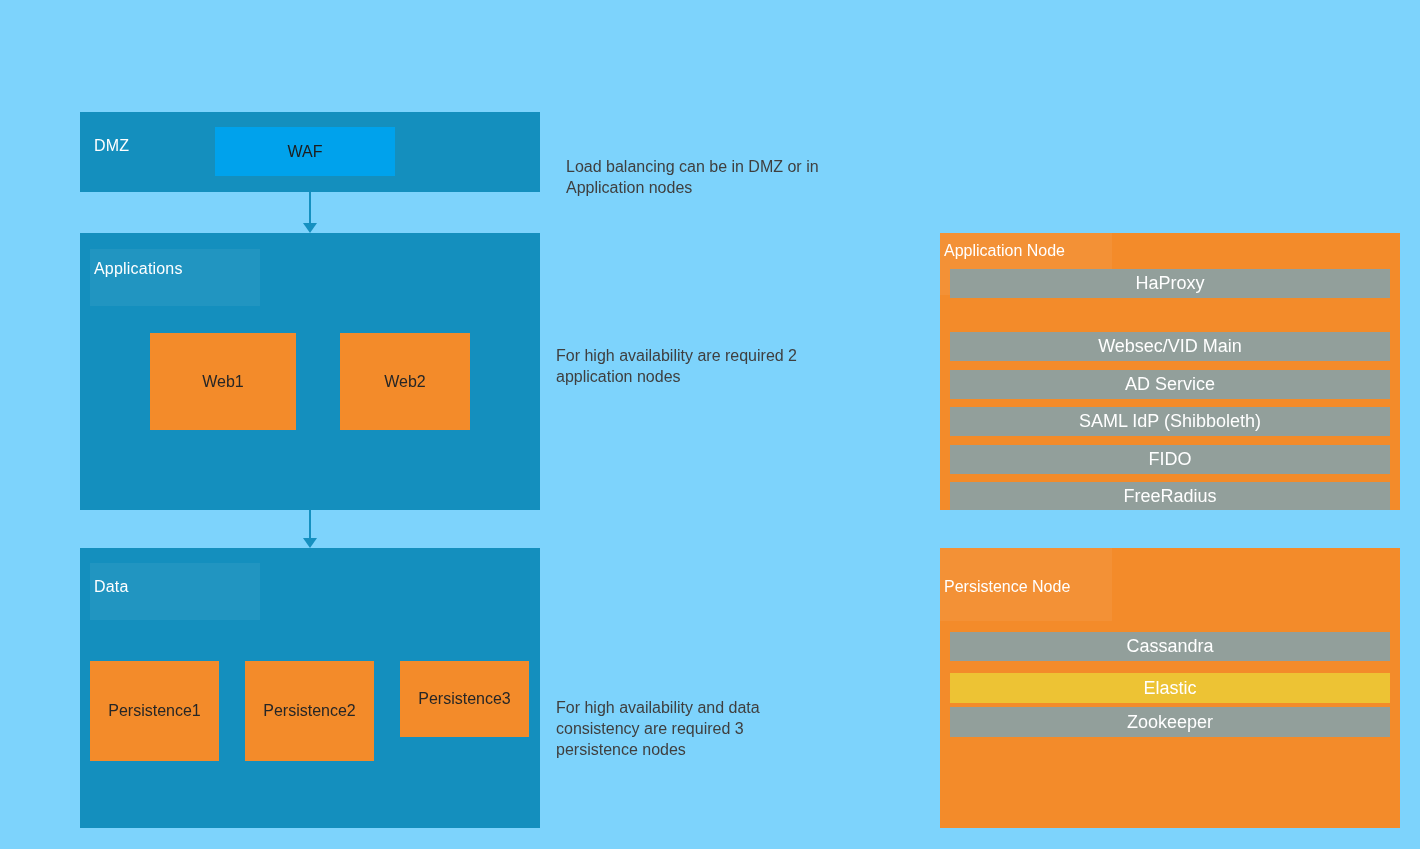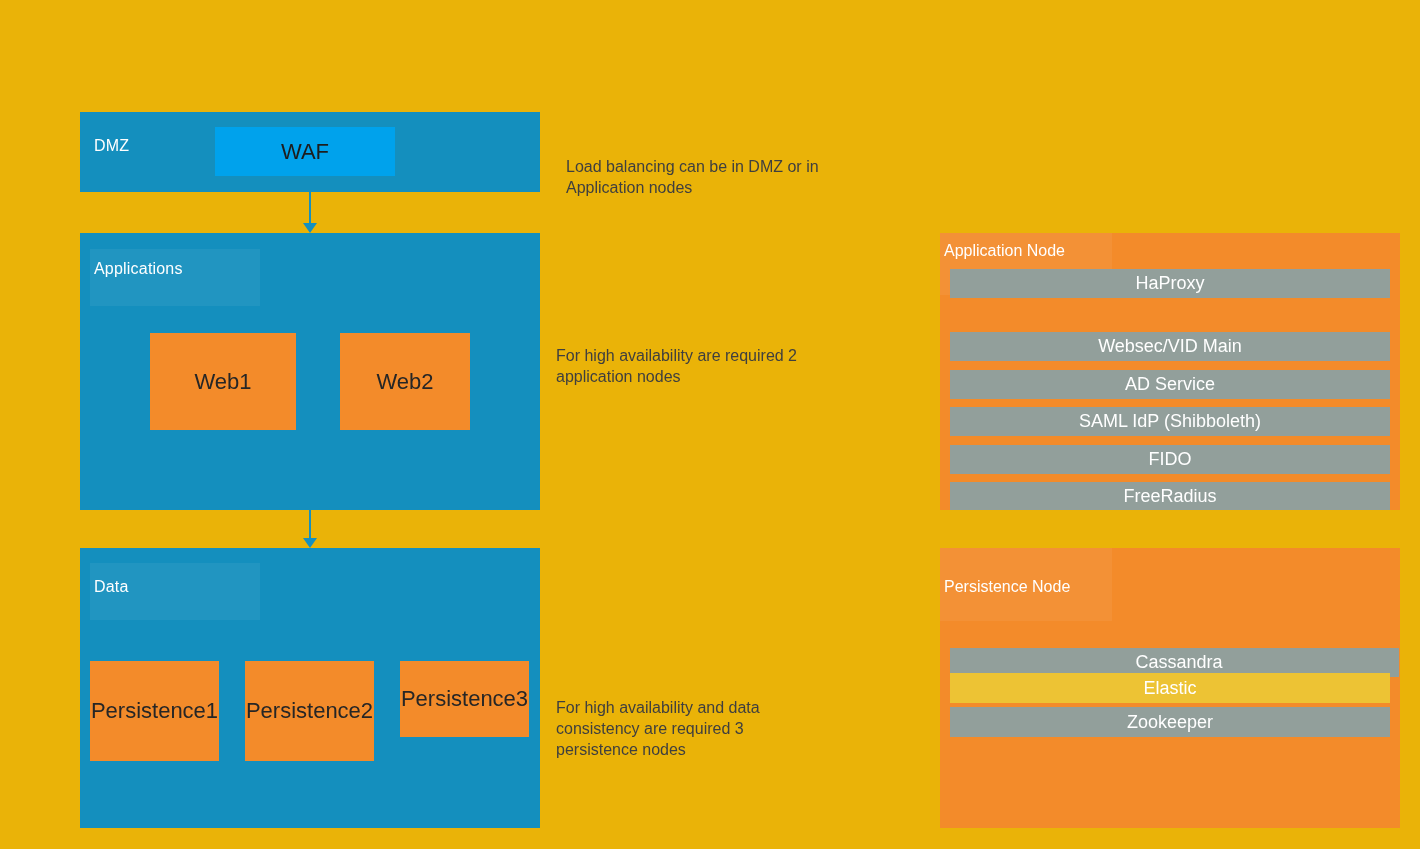--- a/index.html
+++ b/index.html
@@ -1,34 +1,34 @@
 <!DOCTYPE html>
 <html><head>
 <meta charset="utf-8">
 <style>
   html,body{margin:0;padding:0;background:#ffffff;}
   #canvas{
-    position:relative;width:1420px;height:849px;background:#eab308;
+    position:relative;width:1420px;height:849px;background:#7dd3fc;
     font-family:"Liberation Sans",sans-serif;overflow:hidden;
   }
   
   .layer{position:absolute;left:80px;width:460px;background:#148FBE;}
   .layer-dmz{top:112px;height:80px;}
   .layer-apps{top:233px;height:277px;}
   .layer-data{top:548px;height:280px;}
   .layer-label{
     position:absolute;color:#ffffff;font-size:16px;letter-spacing:.2px;
   }
   .label-highlight{
     position:absolute;background:rgba(255,255,255,0.06);pointer-events:none;
   }
   
   .node{
     position:absolute;background:#F38B2A;display:flex;align-items:center;
-    justify-content:center;color:#262626;font-size:22px;text-align:right;
+    justify-content:center;color:#262626;font-size:16px;text-align:right;
   }
   .node-waf{
     left:135px;top:15px;width:180px;height:49px;background:#00A2EC;color:#1d1d1d;
   }
   .node-web1{left:70px;top:100px;width:146px;height:97px;}
   .node-web2{left:260px;top:100px;width:130px;height:97px;}
   .node-p1{left:10px;top:113px;width:129px;height:100px;}
   .node-p2{left:165px;top:113px;width:129px;height:100px;}
   .node-p3{left:320px;top:113px;width:129px;height:76px;}
   
@@ -67,21 +67,21 @@
     display:flex;align-items:center;justify-content:center;
     color:#ffffff;font-size:18px;
   }
   .bar-yellow{background:#EDC334;}
   .bar-a0{top:36px;}
   .bar-a1{top:99px;}
   .bar-a2{top:137px;}
   .bar-a3{top:174px;text-align:right;}
   .bar-a4{top:212px;}
   .bar-a5{top:249px;}
-  .bar-c0{top:100px;padding-left:9px;}
+  .bar-c0{top:84px;}
   .bar-c1{top:125px;height:30px;}
   .bar-c2{top:159px;height:30px;}
 </style>
 </head>
 <body>
 
 <div id="canvas">
 
   <div class="layer layer-dmz">
     <span class="layer-label" style="left:14px;top:25px;">DMZ</span>

